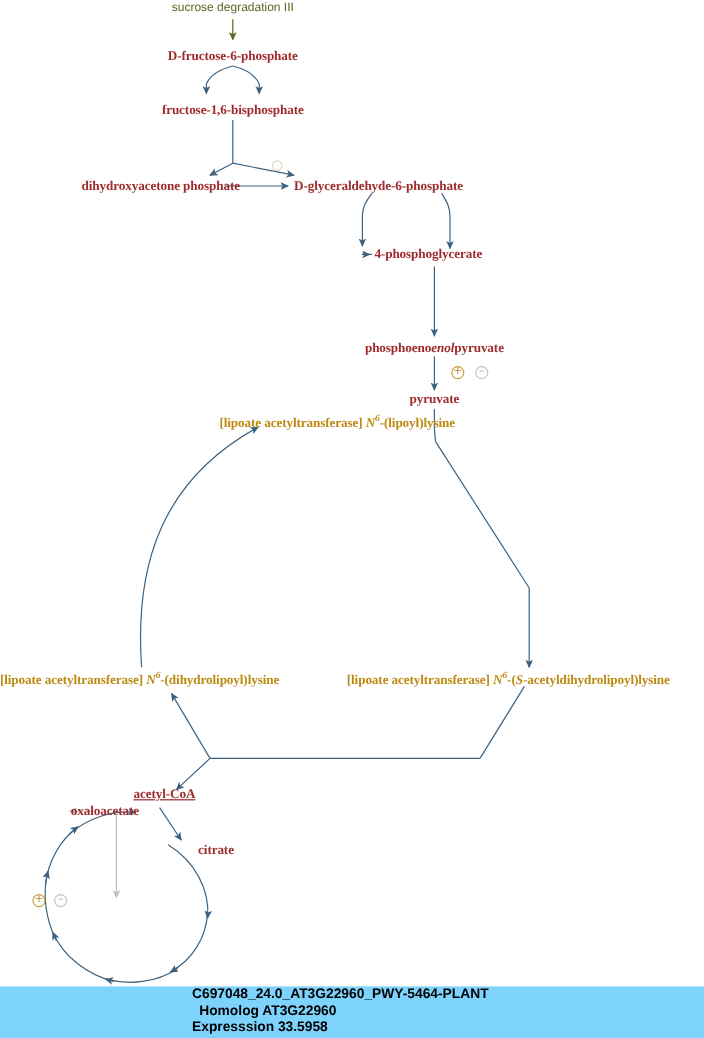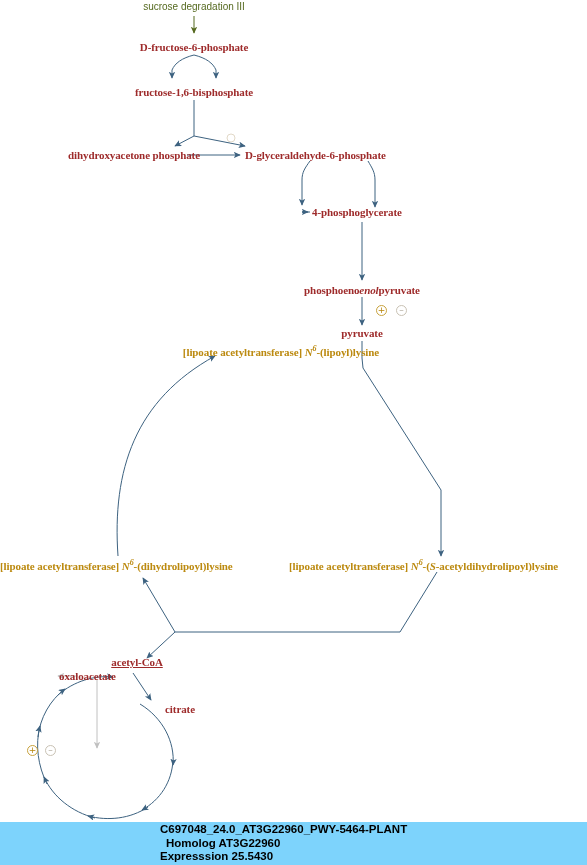--- a/index.html
+++ b/index.html
@@ -228,16 +228,16 @@
   <div class="regbadge plus" style="left:27px; top:745px;">
     <span>+</span>
   </div>
   <div class="regbadge minus" style="left:45px; top:745px;">
     <span>–</span>
   </div>
 
   <div id="footer">
     <div class="fline l1">C697048_24.0_AT3G22960_PWY-5464-PLANT</div>
     <div class="fline l2">Homolog AT3G22960</div>
-    <div class="fline l3">Expresssion 25.5430</div>
+    <div class="fline l3">Expresssion 33.5958</div>
   </div>
 
 </div>
 
 </body></html>

